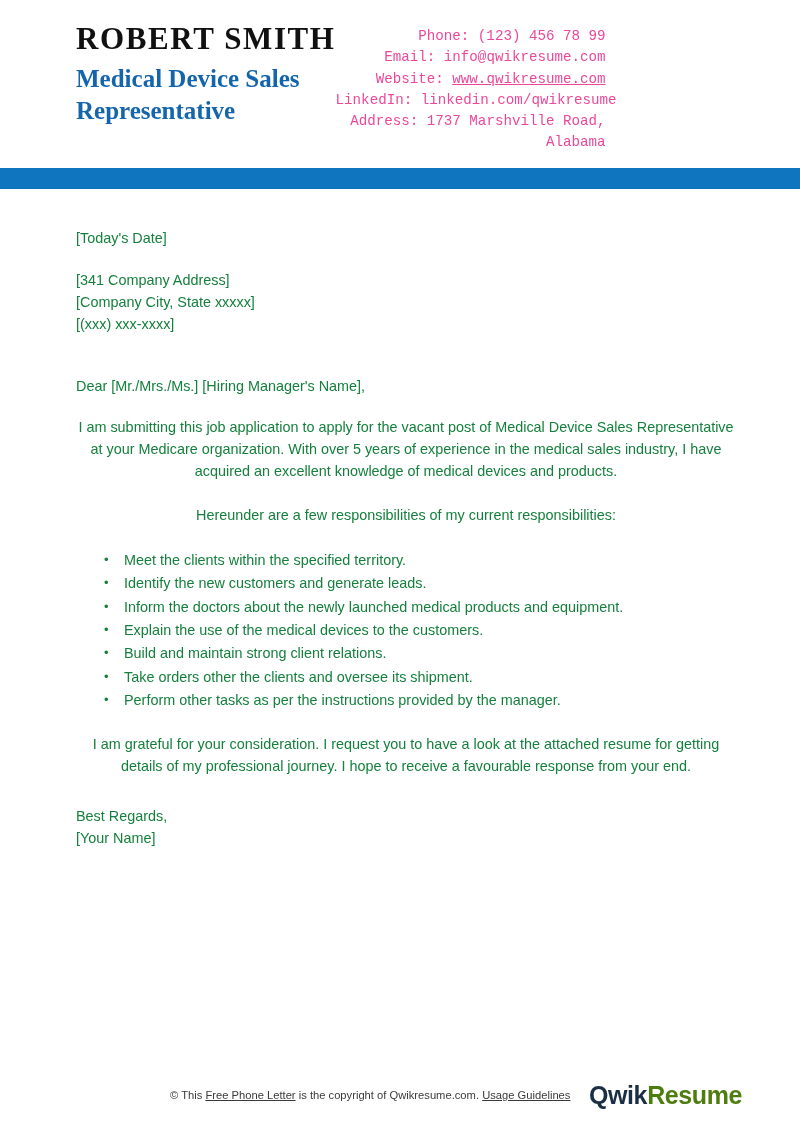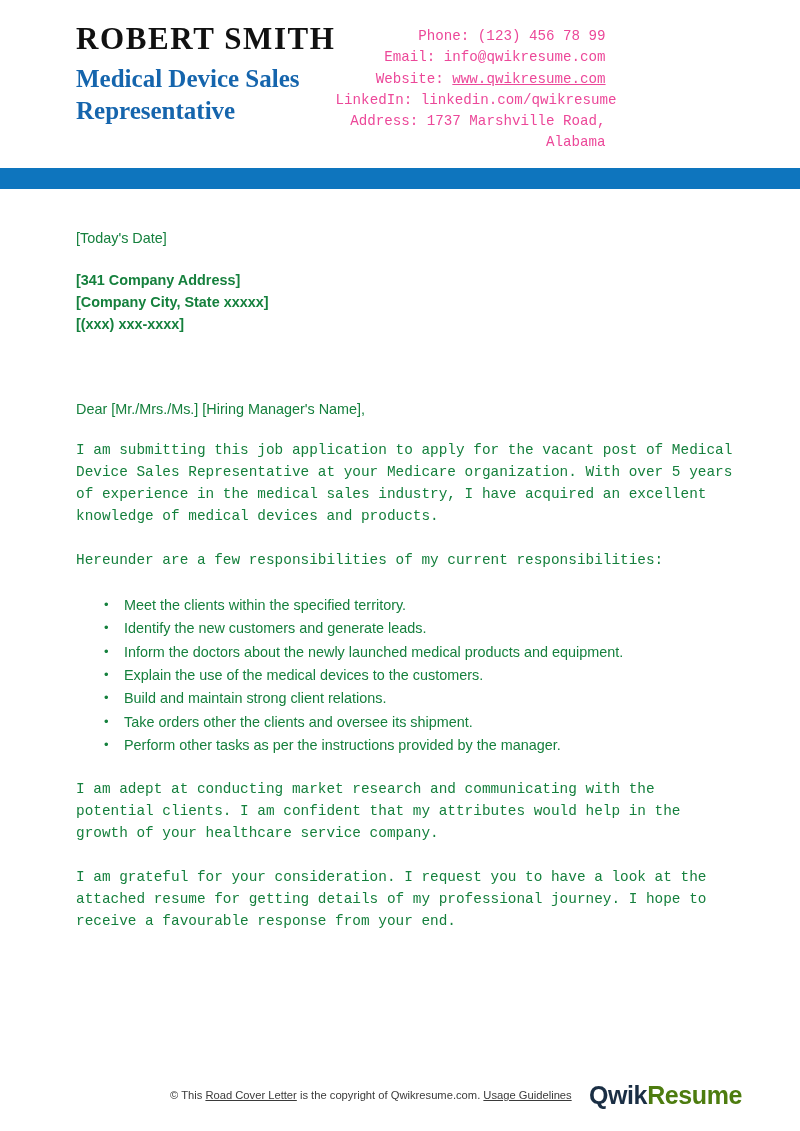--- a/index.html
+++ b/index.html
@@ -86,26 +86,26 @@
     top: 228px;
     left: 76px;
     width: 660px;
     font-size: 14.4px;
     line-height: 1.52;
     color: #15803d;
   }
 
   .date-line { margin: 0 0 20px 0; }
 
-  .recipient { margin: 0 0 63px 0; font-weight: bold; }
+  .recipient { margin: 0 0 40px 0; }
   .recipient div { line-height: 1.52; }
 
   .salutation { margin: 0 0 20px 0; }
 
-  .para { margin: 0 0 22px 0; text-align: left; font-family: Liberation Mono, monospace; }
+  .para { margin: 0 0 22px 0; text-align: center; }
   .para.lead-in { margin-bottom: 22px; }
   .para.tight { margin-bottom: 0; }
 
   .duty-list {
     list-style: none;
     margin: 0 0 22px 0;
     padding: 0;
   }
   .duty-item {
     position: relative;
@@ -232,25 +232,28 @@
       <li class="duty-item">
         <span class="bullet">•</span>
         <span>Take orders other the clients and oversee its shipment.</span>
       </li>
       <li class="duty-item">
         <span class="bullet">•</span>
         <span>Perform other tasks as per the instructions provided by the manager.</span>
       </li>
     </ul>
 
-    <p class="para">I am adept at conducting market research and communicating with the potential clients. I am confident that my attributes would help in the growth of your healthcare service company.</p>
 
     <p class="para tight">I am grateful for your consideration. I request you to have a look at the attached resume for getting details of my professional journey. I hope to receive a favourable response from your end.</p>
 
+    <div class="signoff">
+      <div>Best Regards,</div>
+      <div>[Your Name]</div>
+    </div>
   </div>
 
   <div class="footer">
-    <div class="copyright"><span>© This </span><span class="link">Road Cover Letter</span><span> is the copyright of Qwikresume.com. </span><span class="link">Usage Guidelines</span></div>
+    <div class="copyright"><span>© This </span><span class="link">Free Phone Letter</span><span> is the copyright of Qwikresume.com. </span><span class="link">Usage Guidelines</span></div>
 
     <div class="logo"><span class="logo-qwik">Qwik</span><span class="logo-resume">Resume</span></div>
   </div>
 
 </div>
 
 </body></html>

